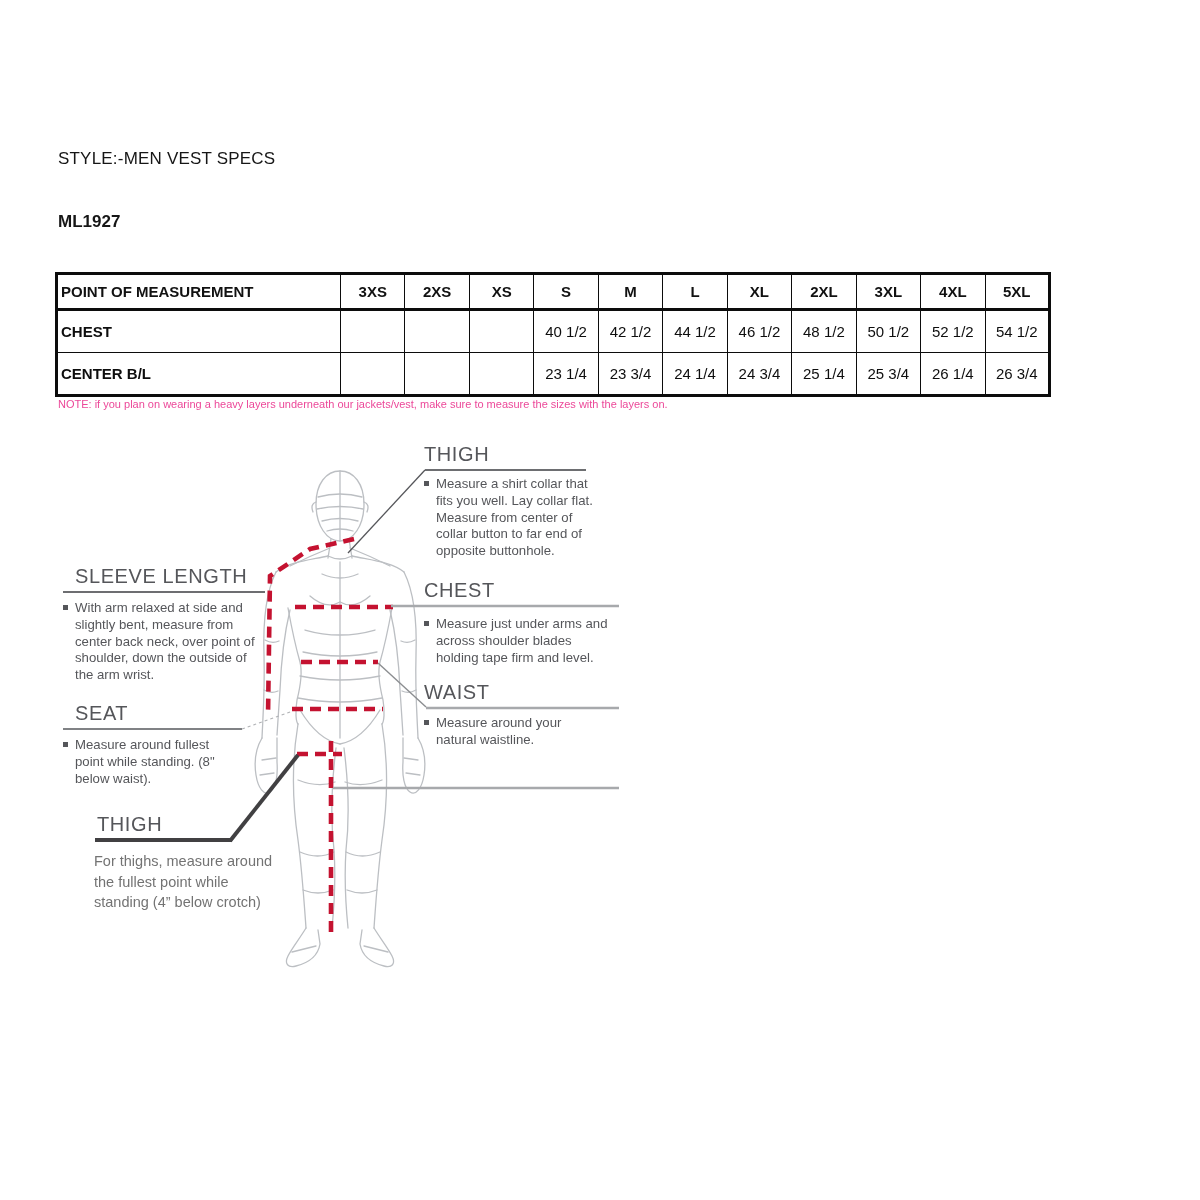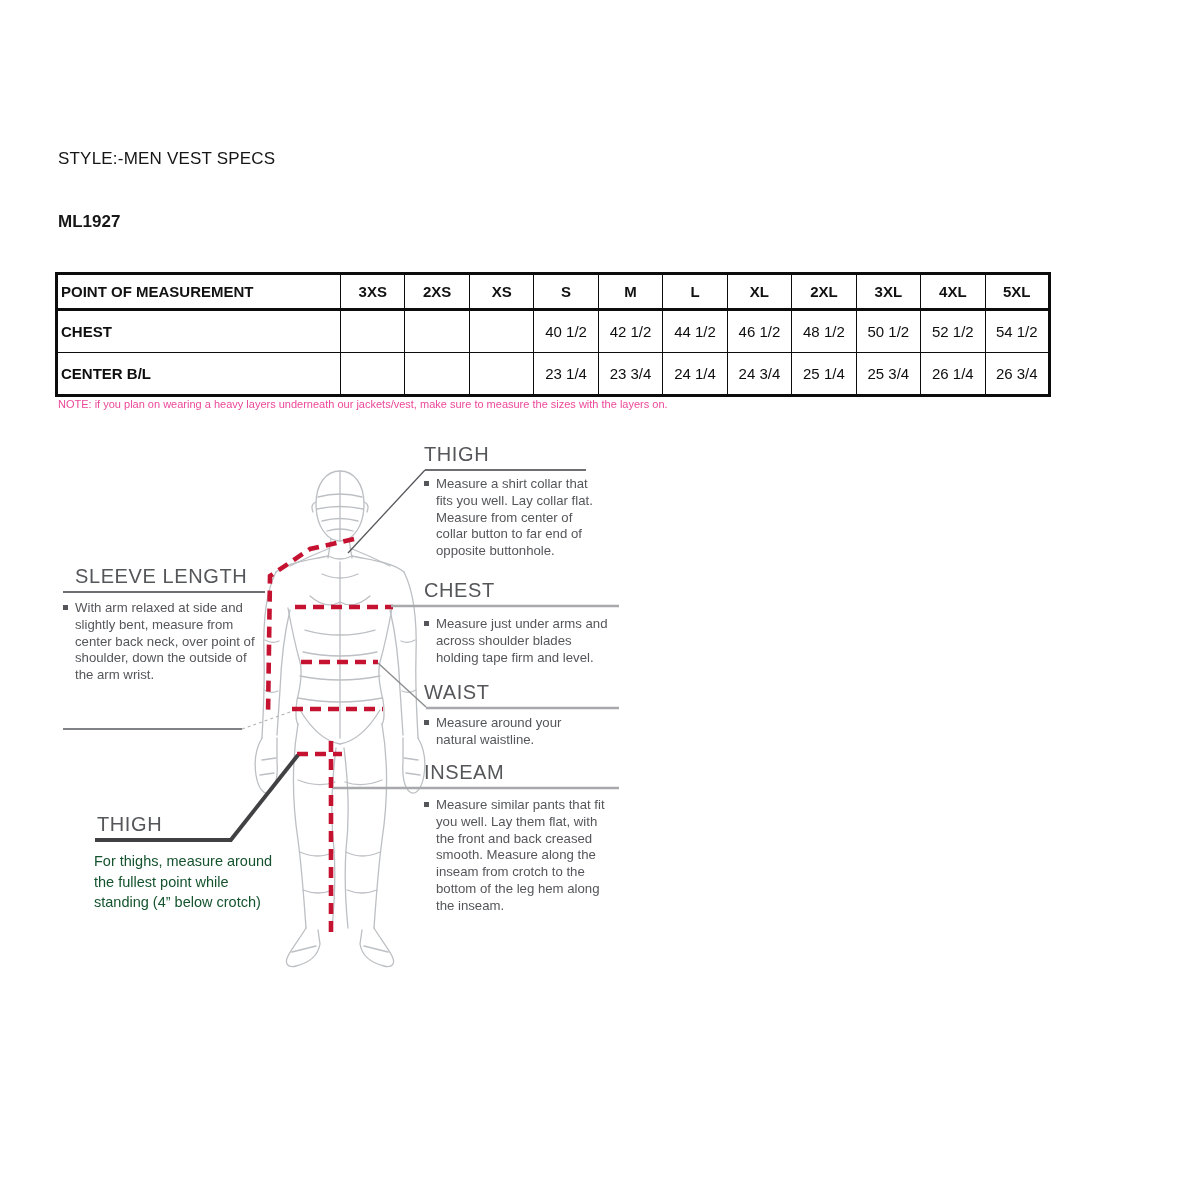--- a/index.html
+++ b/index.html
@@ -15,21 +15,21 @@
   .size-table tbody td{height:39px;font-weight:normal;color:#0e0e0e;}
   .size-table .rowlabel{text-align:left;padding-left:3px;font-weight:bold;}
   .note-text{position:absolute;left:58px;top:398px;font-size:11px;font-weight:normal;color:#ec4899;width:1000px;}
   .diagram{position:absolute;left:0;top:0;width:1200px;height:1200px;}
   .diagram svg{position:absolute;left:0;top:428px;}
   .sec{position:absolute;}
   .sec-title{font-size:20px;color:#55565a;letter-spacing:.6px;font-weight:normal;}
   .sec-body{display:flex;gap:7px;font-size:13.2px;line-height:1.27;color:#55565a;}
   .sec-body p{margin:0;}
   .bullet{flex:0 0 auto;width:5px;height:5px;background:#55565a;margin-top:5px;}
-  .thigh-body{font-size:14.5px;line-height:1.42;color:#14532d;}
+  .thigh-body{font-size:14.5px;line-height:1.42;color:#737373;}
 </style>
 </head>
 <body>
 
 <div class="page">
 
   <div class="page-title">STYLE:-MEN VEST SPECS</div>
   <div class="style-number">ML1927</div>
 
   <table class="size-table">
@@ -217,28 +217,28 @@
     </div>
 
     <div class="sec" style="left:424px;top:681px;width:170px;">
       <div class="sec-title">WAIST</div>
       <div class="sec-body" style="margin-top:11px;width:160px;">
         <span class="bullet"></span>
         <p>Measure around your natural waistline.</p>
       </div>
     </div>
 
-
-    <div class="sec" style="left:424px;top:761px;width:195px;">
-      <div class="sec-title">INSEAM</div>
-      <div class="sec-body" style="margin-top:13px;width:188px;">
-        <span class="bullet"></span>
-        <p>Measure similar pants that fit you well. Lay them flat, with the front and back creased smooth. Measure along the inseam from crotch to the bottom of the leg hem along the inseam.</p>
-      </div>
-    </div>
+    <div class="sec" style="left:75px;top:702px;width:175px;">
+      <div class="sec-title">SEAT</div>
+      <div class="sec-body" style="margin-top:12px;margin-left:-12px;width:168px;">
+        <span class="bullet"></span>
+        <p>Measure around fullest point while standing. (8" below waist).</p>
+      </div>
+    </div>
+
 
     <div class="sec" style="left:97px;top:813px;width:185px;">
       <div class="sec-title">THIGH</div>
       <div class="sec-body thigh-body" style="margin-top:15px;margin-left:-3px;width:180px;">
         <p>For thighs, measure around the fullest point while standing (4” below crotch)</p>
       </div>
     </div>
 
   </div>
 </div>

